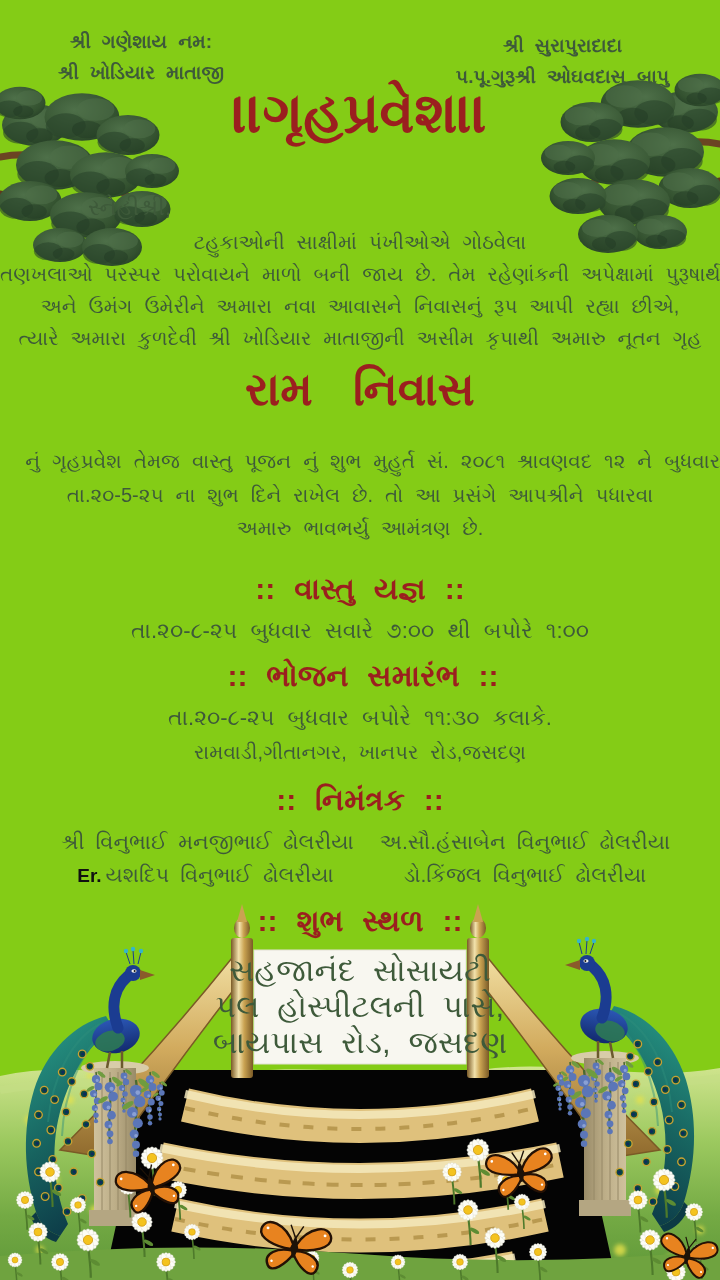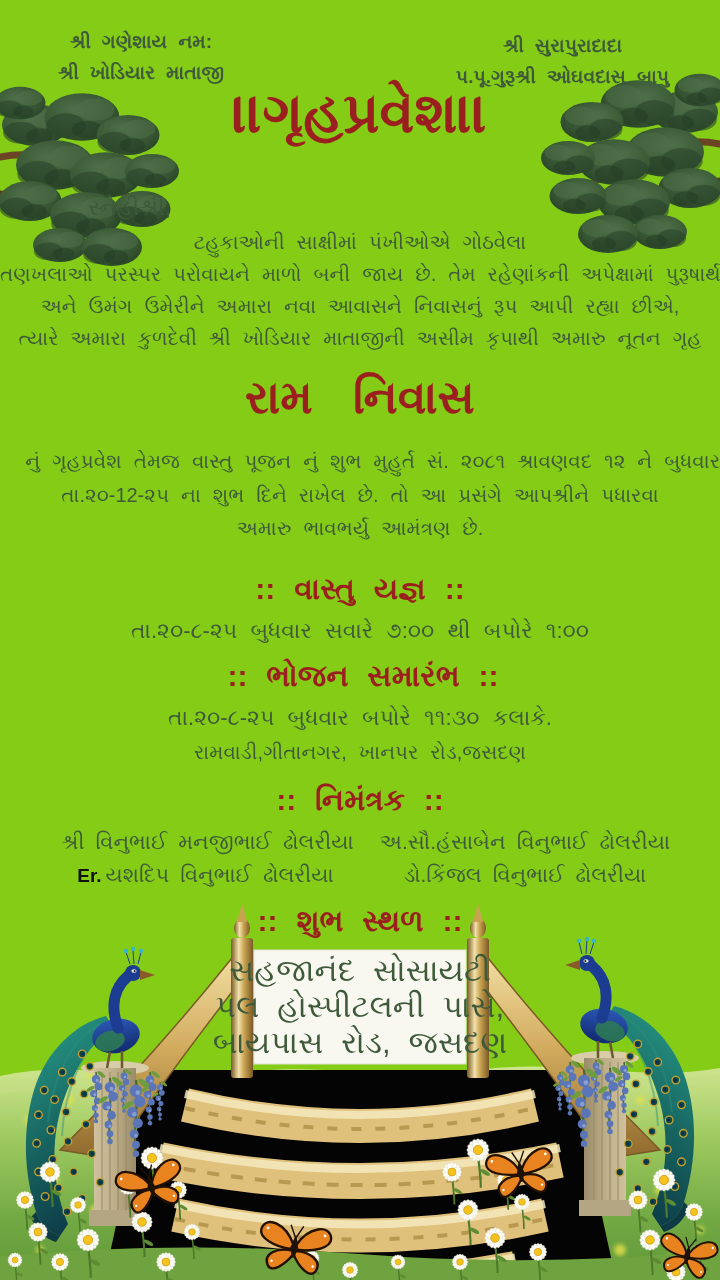--- a/index.html
+++ b/index.html
@@ -12,21 +12,21 @@
   .ctr{left:0;right:0;text-align:center;white-space:nowrap;}
   .gtext{color:#3e5a3a;}
   .maroon{color:#9b1f1f;}
   .hdr{font-size:19px;font-weight:bold;line-height:31px;text-align:center;white-space:nowrap;z-index:2;word-spacing:0.3em;}
   .hdr-left{left:36px;top:26px;width:210px;}
   .hdr-right{right:10px;top:30px;width:295px;}
   .main-title{top:80px;font-size:56px;font-weight:bold;margin:0;z-index:2;word-spacing:0.1em;}
   .salutation{left:88px;top:194px;font-size:23px;z-index:2;}
   .bodyline{font-size:20px;z-index:2;word-spacing:0.32em;}
   .il1{top:231px;} .il2{top:263px;} .il3{top:295px;} .il4{top:327px;}
-  .house-name{top:362px;font-size:46px;font-weight:bold;margin:8px;z-index:2;word-spacing:0.6em;}
+  .house-name{top:362px;font-size:46px;font-weight:bold;margin:0;z-index:2;word-spacing:0.6em;}
   .m1{top:450px;text-align:right;} .m2{top:484px;} .m3{top:517px;}
   .sec{font-size:30px;font-weight:bold;margin:0;z-index:2;word-spacing:0.35em;}
   .vastu-h{top:572px;} .vastu-t{top:618px;font-size:22px;}
   .bhojan-h{top:659px;padding-left:6px;} .bhojan-t{top:705px;font-size:22px;} .bhojan-v{top:741px;}
   .nim-h{top:783px;}
   .name-cell{position:absolute;font-size:21px;text-align:center;white-space:nowrap;z-index:2;word-spacing:0.25em;}
   .nr1{top:830px;} .nr2{top:863px;}
   .ncl{left:38px;width:335px;} .ncr{left:373px;width:300px;text-align:center;}
   .prefix{color:#111;font-size:19px;font-weight:bold;margin-right:4px;}
   .sthal-h{top:904px;z-index:3;}
@@ -359,21 +359,21 @@
 
   <div class="abs salutation gtext">સ્નેહીશ્રી,</div>
   <div class="abs ctr bodyline gtext il1">ટહુકાઓની સાક્ષીમાં પંખીઓએ ગોઠવેલા</div>
   <div class="abs ctr bodyline gtext il2">તણખલાઓ પરસ્પર પરોવાયને માળો બની જાય છે. તેમ રહેણાંકની અપેક્ષામાં પુરૂષાર્થ</div>
   <div class="abs ctr bodyline gtext il3">અને ઉમંગ ઉમેરીને અમારા નવા આવાસને નિવાસનું રૂપ આપી રહ્યા છીએ,</div>
   <div class="abs ctr bodyline gtext il4">ત્યારે અમારા કુળદેવી શ્રી ખોડિયાર માતાજીની અસીમ કૃપાથી અમારુ નૂતન ગૃહ</div>
 
   <h2 class="abs ctr house-name maroon">રામ નિવાસ</h2>
 
   <div class="abs ctr bodyline gtext m1">નું ગૃહપ્રવેશ તેમજ વાસ્તુ પૂજન નું શુભ મુહુર્ત સં. ૨૦૮૧ શ્રાવણવદ ૧૨ ને બુધવાર</div>
-  <div class="abs ctr bodyline gtext m2">તા.૨૦-12-૨૫ ના શુભ દિને રાખેલ છે. તો આ પ્રસંગે આપશ્રીને પધારવા</div>
+  <div class="abs ctr bodyline gtext m2">તા.૨૦-5-૨૫ ના શુભ દિને રાખેલ છે. તો આ પ્રસંગે આપશ્રીને પધારવા</div>
   <div class="abs ctr bodyline gtext m3">અમારુ ભાવભર્યુ આમંત્રણ છે.</div>
 
   <h3 class="abs ctr sec maroon vastu-h">:: વાસ્તુ યજ્ઞ ::</h3>
   <div class="abs ctr bodyline gtext vastu-t">તા.૨૦-૮-૨૫ બુધવાર સવારે ૭:૦૦ થી બપોરે ૧:૦૦</div>
 
   <h3 class="abs ctr sec maroon bhojan-h">:: ભોજન સમારંભ ::</h3>
   <div class="abs ctr bodyline gtext bhojan-t">તા.૨૦-૮-૨૫ બુધવાર બપોરે ૧૧:૩૦ કલાકે.</div>
   <div class="abs ctr bodyline gtext bhojan-v">રામવાડી,ગીતાનગર, ખાનપર રોડ,જસદણ</div>
 
   <h3 class="abs ctr sec maroon nim-h">:: નિમંત્રક ::</h3>

